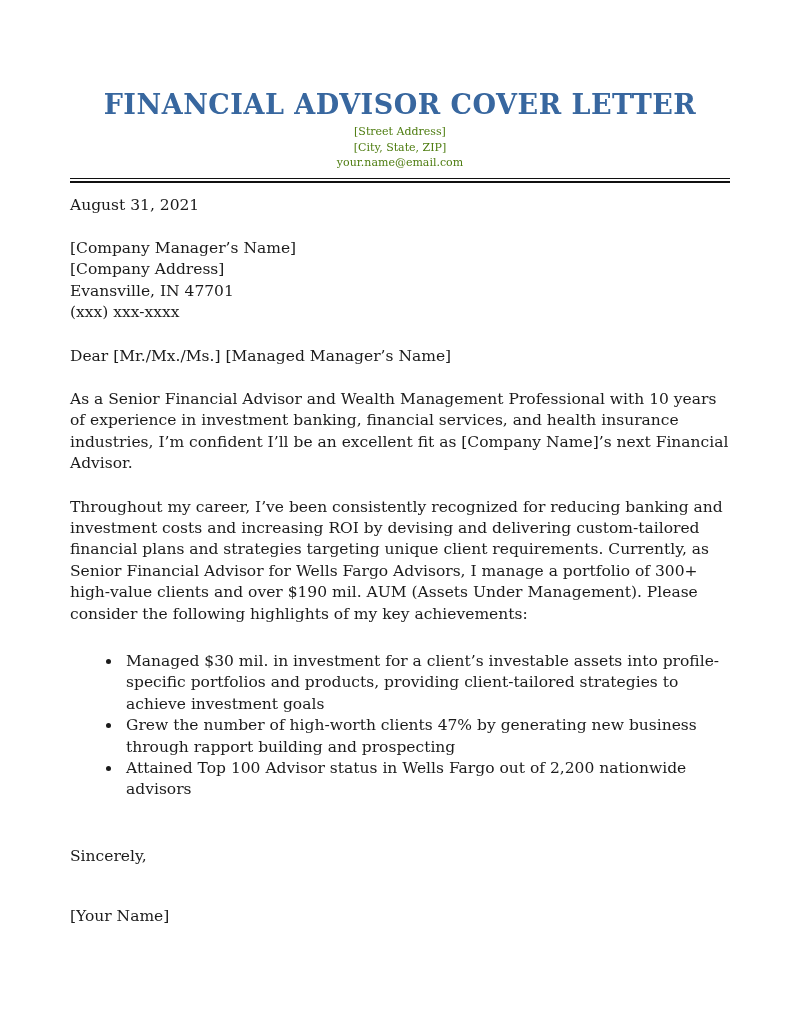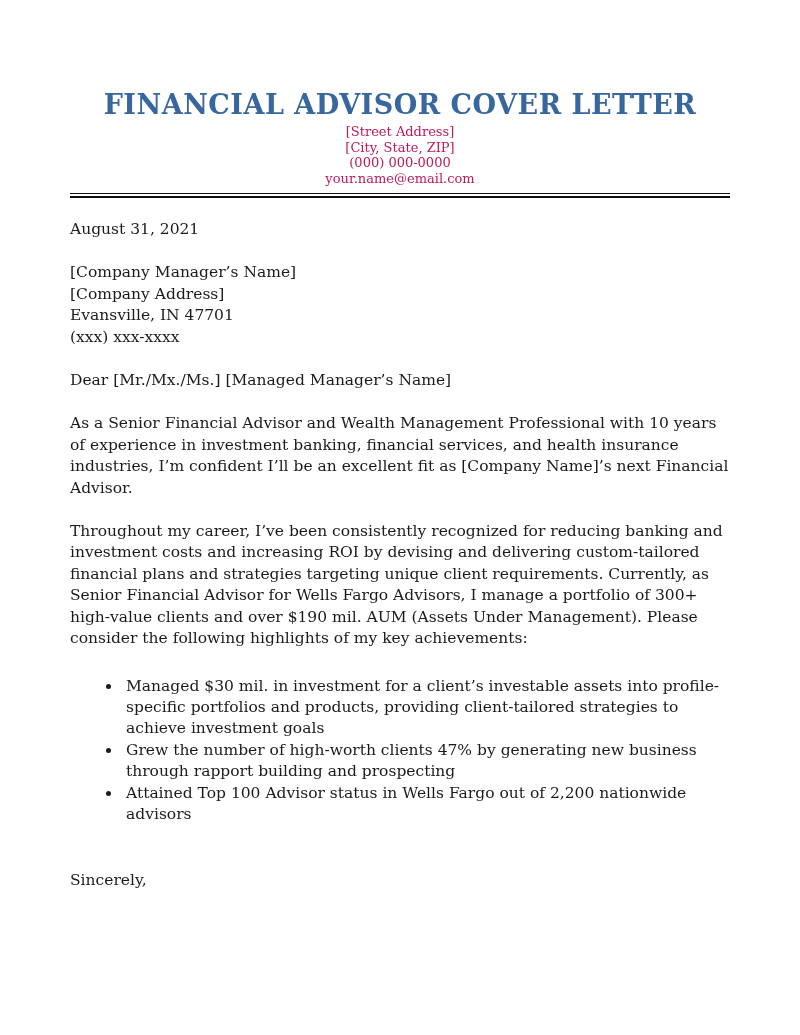--- a/index.html
+++ b/index.html
@@ -23,37 +23,37 @@
   }
   .doc-title {
     font-size: 27px;
     line-height: 30px;
     font-weight: bold;
     color: #38679f;
     letter-spacing: 0.5px;
     margin: 0 0 4px 0;
   }
   .contact-line {
-    font-size: 13px;
+    font-size: 11px;
     line-height: 15.5px;
-    color: #be185d;
+    color: #4d7c0f;
   }
   .rule {
     margin: 7px 70px 0 70px;
     height: 2px;
     border-top: 1px solid #101010;
     border-bottom: 2.5px solid #101010;
   }
   .body-text {
     margin: 0 70px;
     font-size: 15.5px;
     line-height: 21.4px;
   }
   .date-line {
-    margin-top: 21px;
+    margin-top: 12px;
   }
   .block {
     margin-top: 22px;
   }
   .line {
     display: block;
   }
   ul.achievements {
     margin: 26px 0 0 0;
     padding-left: 52px;
@@ -71,21 +71,20 @@
 </style>
 </head>
 <body>
 
 <div class="page">
 
   <div class="header">
     <div class="doc-title">FINANCIAL ADVISOR COVER LETTER</div>
     <div class="contact-line">[Street Address]</div>
     <div class="contact-line">[City, State, ZIP]</div>
-    <div class="contact-line">(000) 000-0000</div>
     <div class="contact-line">your.name@email.com</div>
   </div>
 
   <div class="rule"></div>
 
   <div class="body-text">
 
     <div class="date-line">August 31, 2021</div>
 
     <div class="block">
@@ -103,16 +102,17 @@
 
     <ul class="achievements">
       <li>Managed $30 mil. in investment for a client’s investable assets into profile-specific portfolios and products, providing client-tailored strategies to achieve investment goals</li>
       <li>Grew the number of high-worth clients 47% by generating new business through rapport building and prospecting</li>
       <li>Attained Top 100 Advisor status in Wells Fargo out of 2,200 nationwide advisors</li>
     </ul>
 
 
     <div class="signoff">Sincerely,</div>
 
+    <div class="signature">[Your Name]</div>
 
   </div>
 
 </div>
 
 </body></html>

